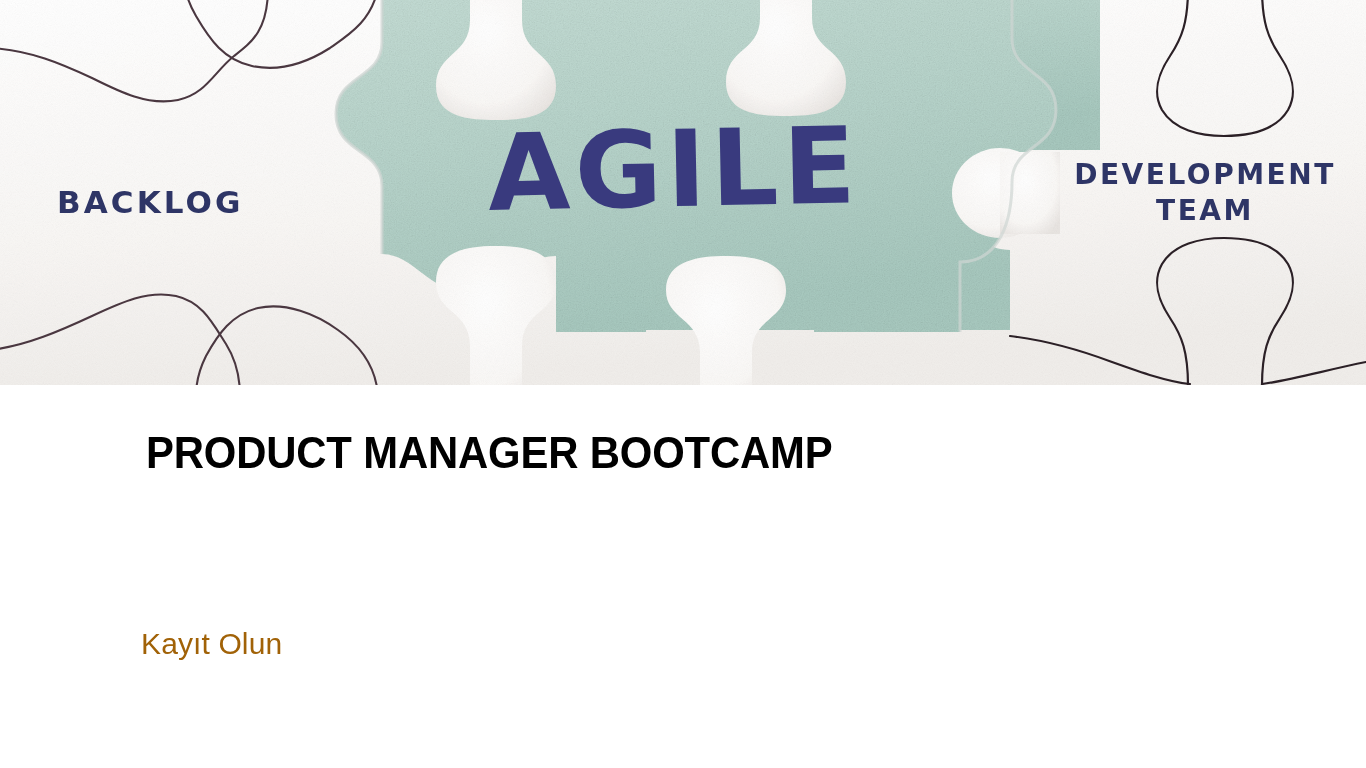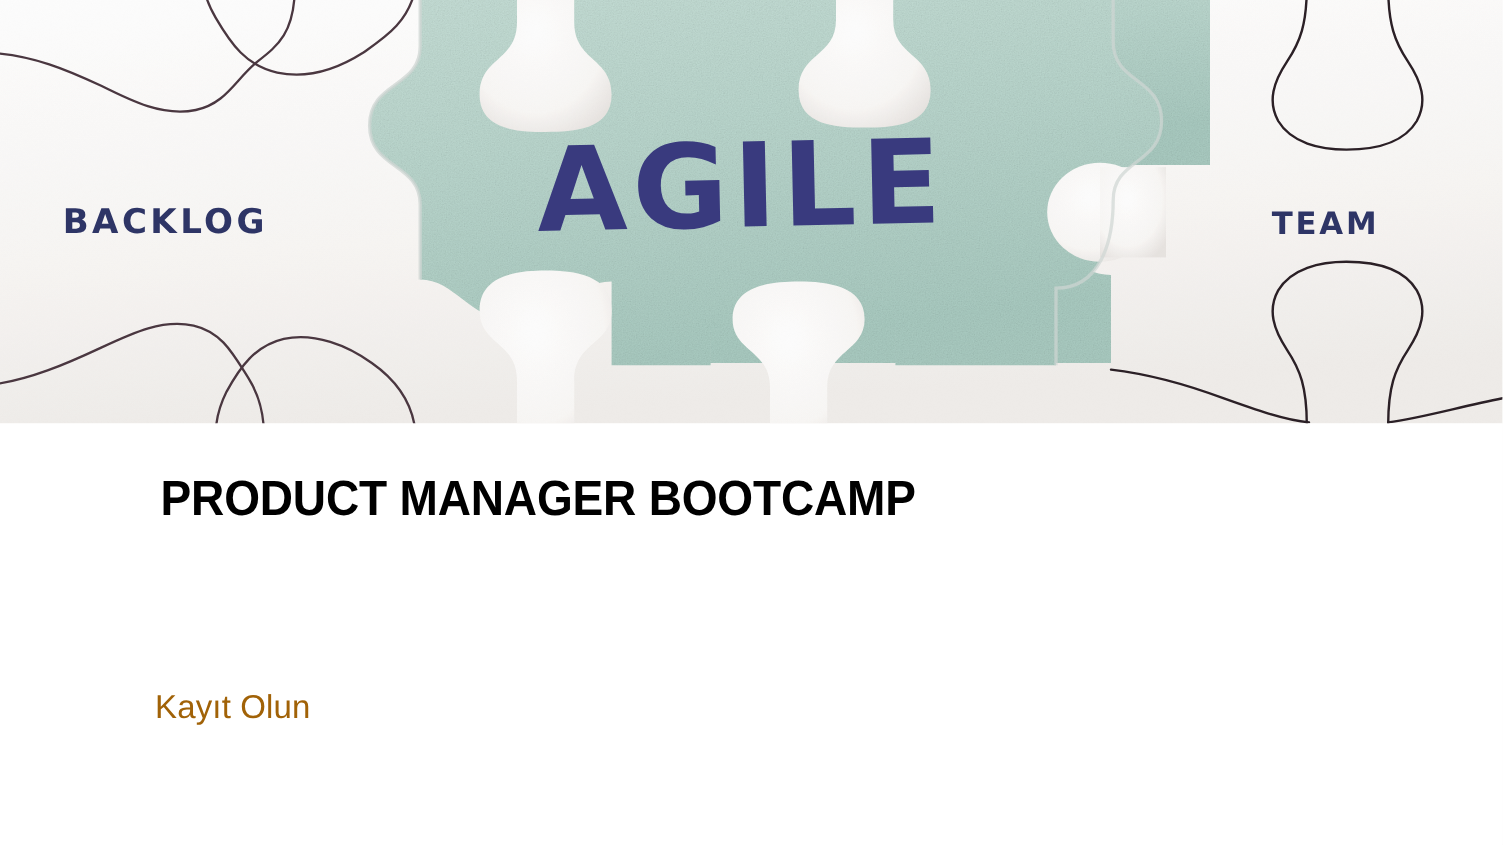--- a/index.html
+++ b/index.html
@@ -68,21 +68,21 @@
   }
   .word-devteam {
     left: 1055px;
     top: 157px;
     font-size: 28px;
     line-height: 1.28;
     letter-spacing: 0.09em;
     text-align: center;
     width: 300px;
   }
-  .word-devteam .l2 { display: block; margin-top: 29px; }
+  .word-devteam .l2 { display: block; }
 
   
   .content {
     position: absolute;
     left: 0;
     top: 385px;
     width: 1366px;
     height: 272px;
     background: #ffffff;
   }
@@ -310,20 +310,21 @@
 
       <path d="M 1012 -20 L 1012 38 C 1012 76, 1056 70, 1056 110 C 1056 150, 1012 144, 1012 182
                C 1012 220, 1000 262, 960 262 L 960 332" fill="none" stroke="#cfd6d3" stroke-width="3" opacity="0.7"></path>
     </svg>
 
     <div class="puzzle-word word-backlog">BACKLOG</div>
 
     <div class="puzzle-word word-agile">AGILE</div>
 
     <div class="puzzle-word word-devteam">
+      <span>DEVELOPMENT</span>
       <span class="l2">TEAM</span>
     </div>
   </div>
 
   <div class="content">
 
     <h1 class="course-title">PRODUCT MANAGER BOOTCAMP</h1>
 
 
     <a class="signup-link" href="#">Kayıt Olun</a>

